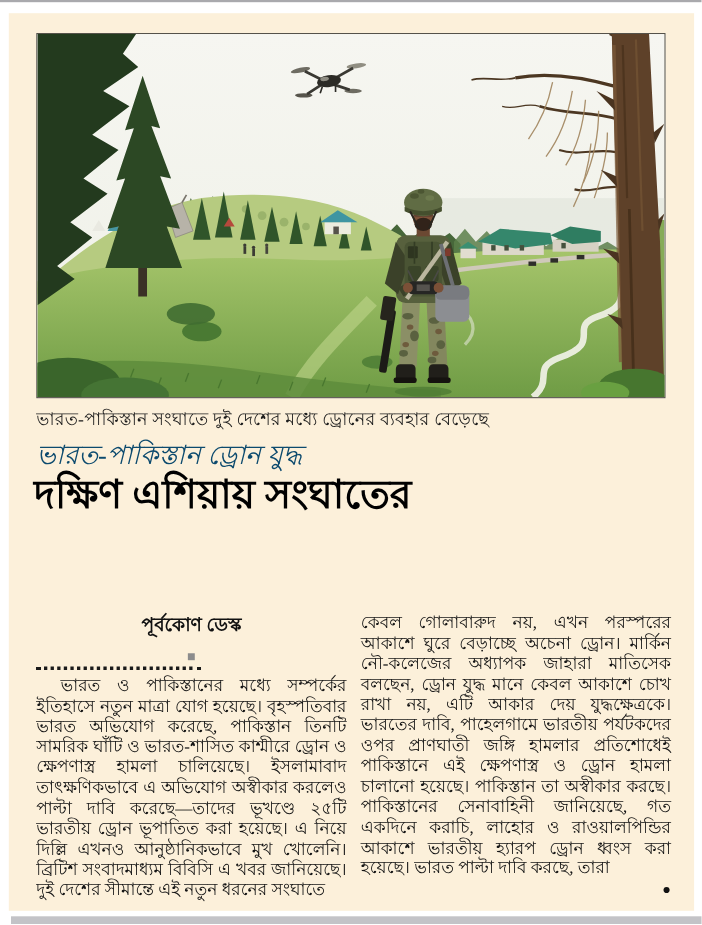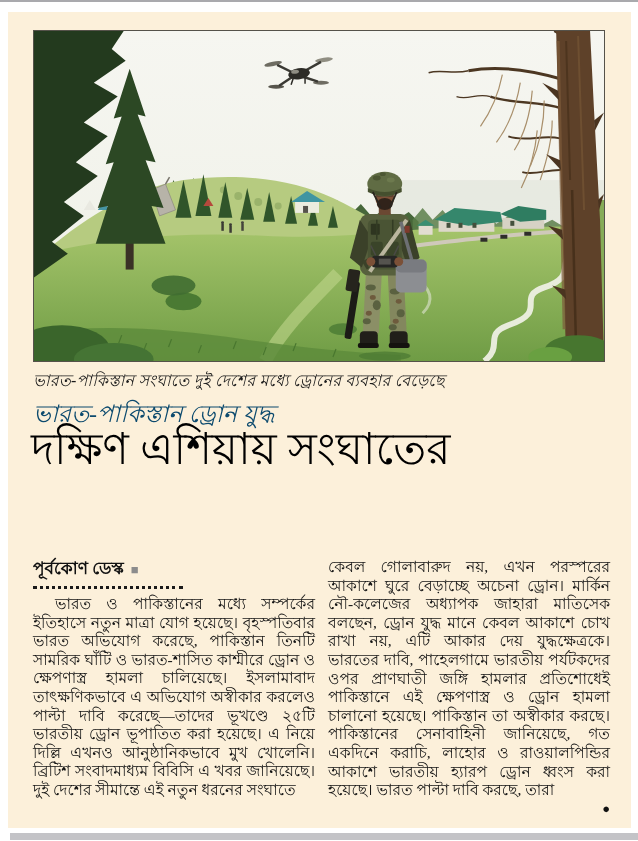--- a/index.html
+++ b/index.html
@@ -12,34 +12,34 @@
   }
   .top-rule{position:absolute;left:0;top:0;width:638px;height:2px;background:#a9a9ad;}
   .panel{position:absolute;left:8px;top:12px;width:623px;height:816px;background:#fcf0da;}
   .photo-frame{
     position:absolute;left:25px;top:18px;width:572px;height:332px;
     margin:0;border:1px solid #55524a;box-sizing:border-box;background:#f4f4ef;
   }
   .photo-frame svg{display:block;width:100%;height:100%;}
   .caption{
     position:absolute;left:25px;top:356px;width:575px;
-    font-size:16px;font-style:italic;color:#1b1b1b;letter-spacing:.2px;
+    font-size:16px;color:#1b1b1b;letter-spacing:.2px;
   }
   .kicker{
     position:absolute;left:25px;top:383px;width:560px;
     font-size:24px;color:#0c4a6e;font-style:italic;
   }
   .headline{
     position:absolute;left:23px;top:412px;width:590px;margin:0;
-    font-size:44px;line-height:52px;font-weight:normal;color:#000;
+    font-size:36px;line-height:52px;font-weight:bold;color:#000;
   }
   .col{position:absolute;width:282px;color:#141414;}
   .col-left{left:25px;top:543px;}
   .col-right{left:320px;top:546px;}
-  .byline-row{font-size:17px;font-weight:bold;color:#111;display:flex;align-items:center;gap:7px;}
+  .byline-row{font-size:17px;font-weight:bold;color:#111;display:flex;align-items:center;gap:7px;flex-direction:column;}
   .byline-square{font-size:13px;color:#8c8c8c;line-height:1;}
   .dotted-rule{width:150px;border-bottom:3px dotted #1a1a1a;margin:2px 0 6px 0;height:1px;}
   .body-text{
     margin:0;font-size:15.5px;line-height:18.6px;text-align:justify;
     color:#141414;
   }
   .indent{text-indent:22px;}
   .jump-line{
     margin-top:2px;text-align:right;font-weight:bold;font-size:16px;color:#0d0d0d;
     display:flex;justify-content:flex-end;align-items:center;gap:6px;

